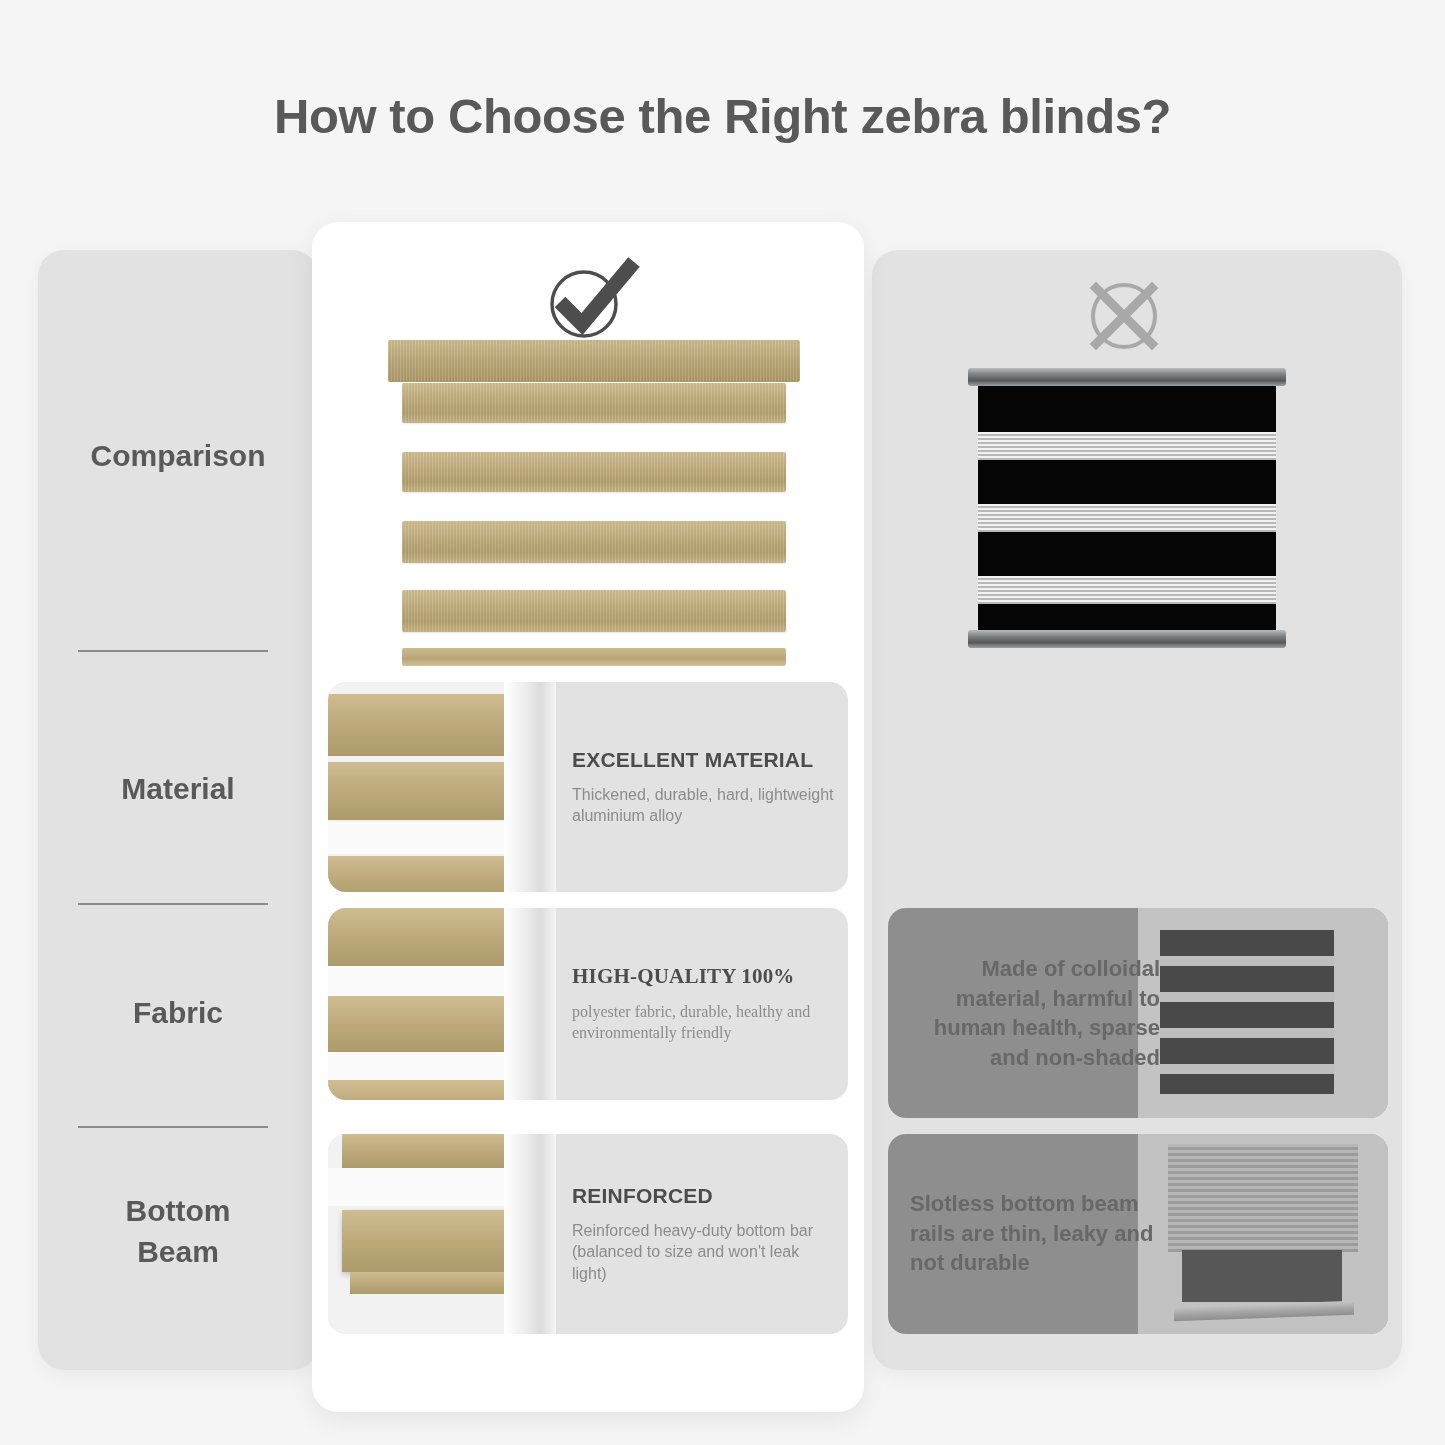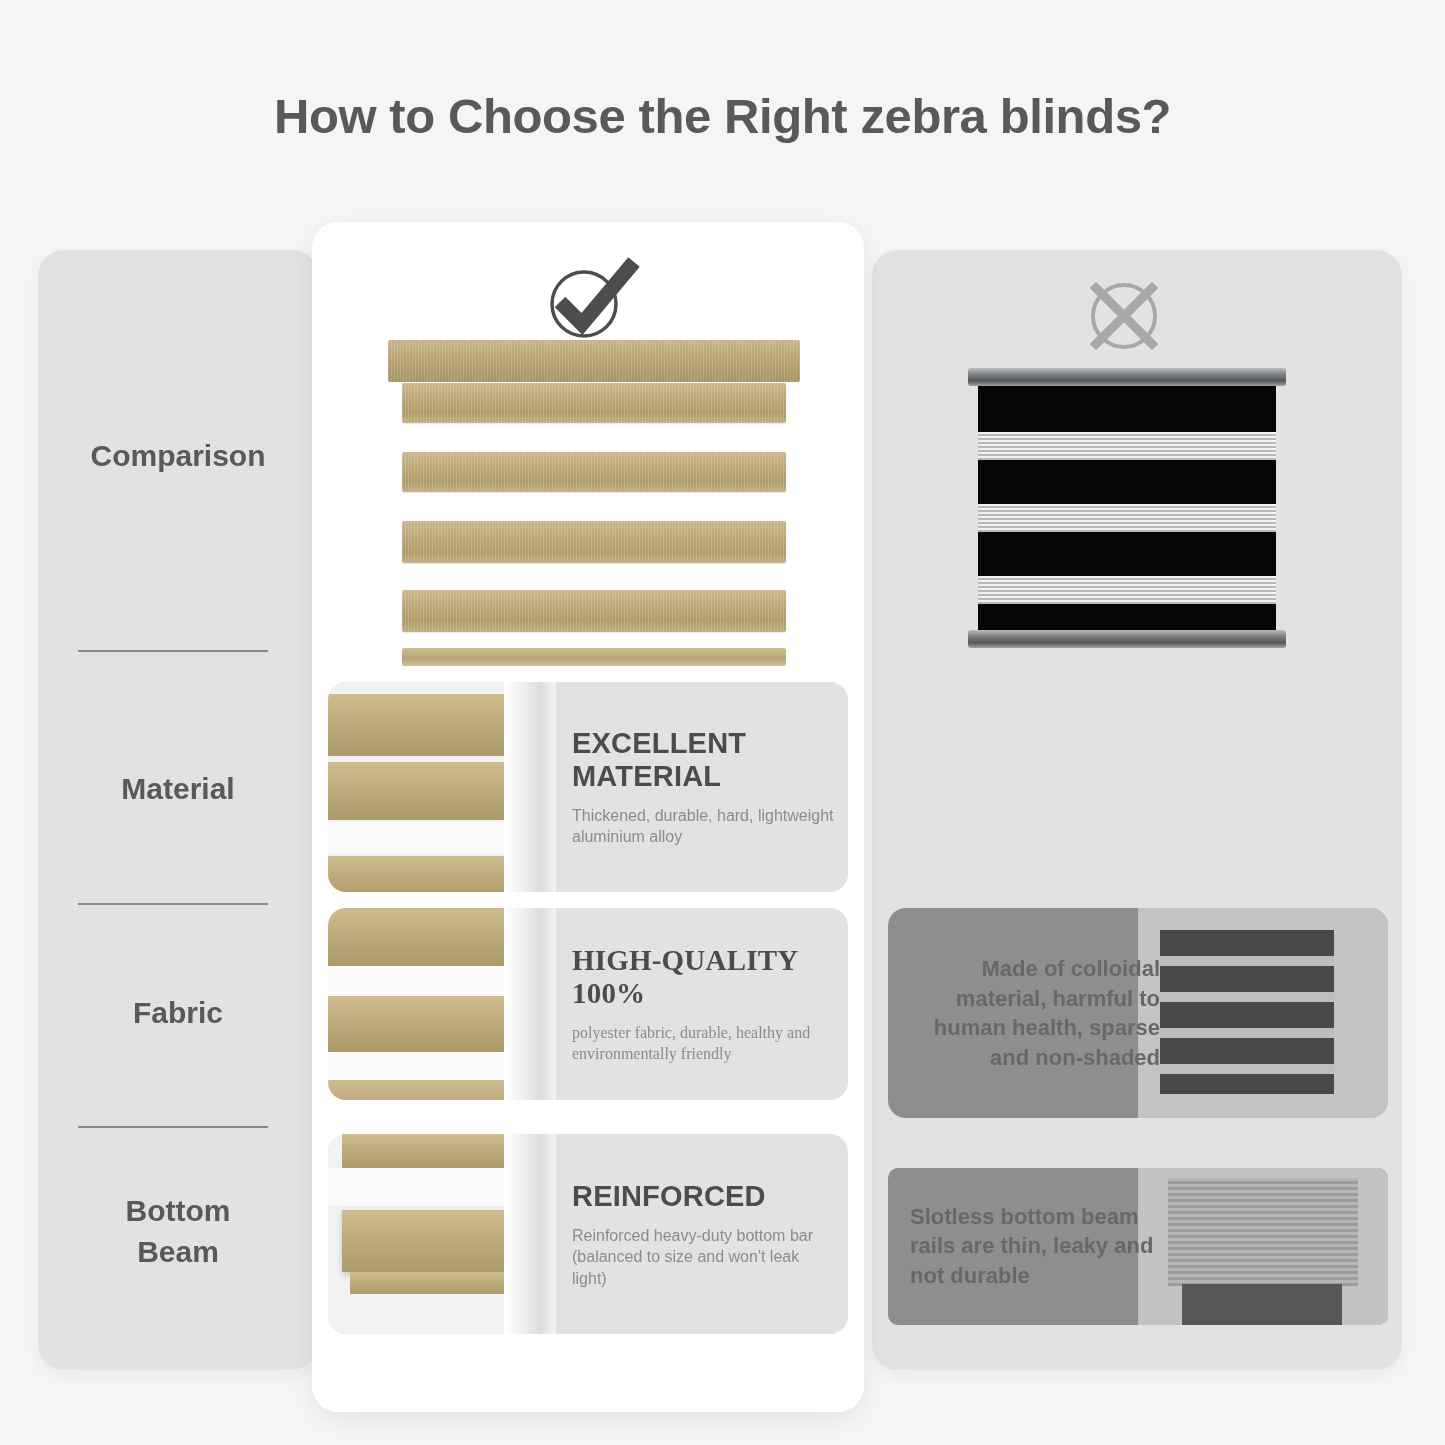--- a/index.html
+++ b/index.html
@@ -139,35 +139,35 @@
     position: absolute; left: 0; width: 190px;
     background: linear-gradient(180deg,#cfbd91 0%,#bda97a 50%,#ad9b6c 100%);
   }
   .blind-band.white { background: #fbfbfb; }
 
   .feature-text {
     position: absolute; left: 244px; top: 50%; transform: translateY(-50%);
     width: 262px;
   }
   .feature-title {
-    font-size: 29px; font-weight: bold; color: #4c4c4c;
+    font-size: 21px; font-weight: bold; color: #4c4c4c;
     letter-spacing: .2px; margin-bottom: 12px;
   }
   .feature-desc {
     font-size: 16px; color: #8c8c8c; line-height: 1.33;
   }
 
   
   .neg-card {
     position: absolute; left: 888px; width: 500px;
     background: #8e8e8e; border-radius: 18px; overflow: hidden;
   }
   #neg-material { top: 682px; height: 210px; }
   #neg-fabric   { top: 908px; height: 210px; text-align: right; }
-  #neg-beam     { top: 1168px; height: 157px; border-radius: 10px; }
+  #neg-beam     { top: 1134px; height: 200px; }
 
   .neg-photo { position: absolute; right: 0; top: 0; width: 250px; height: 100%; overflow: hidden; }
   .neg-veil {
     position: absolute; inset: 0; background: rgba(142,142,142,0.45);
   }
   .neg-text {
     position: absolute; left: 22px; top: 50%; transform: translateY(-50%);
     width: 250px;
     font-size: 22px; font-weight: bold; color: #686868; line-height: 1.35;
   }

